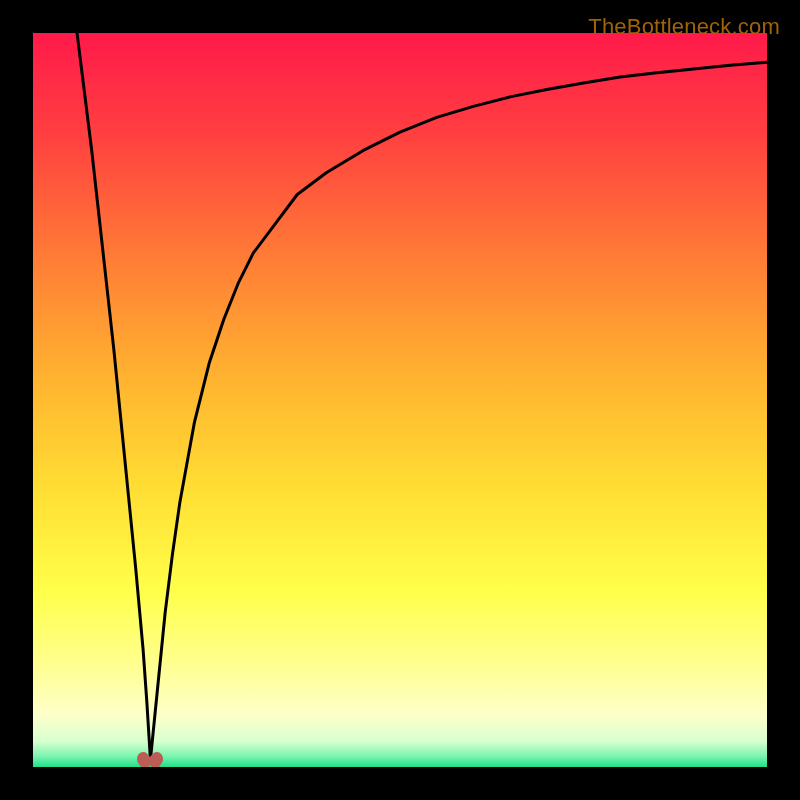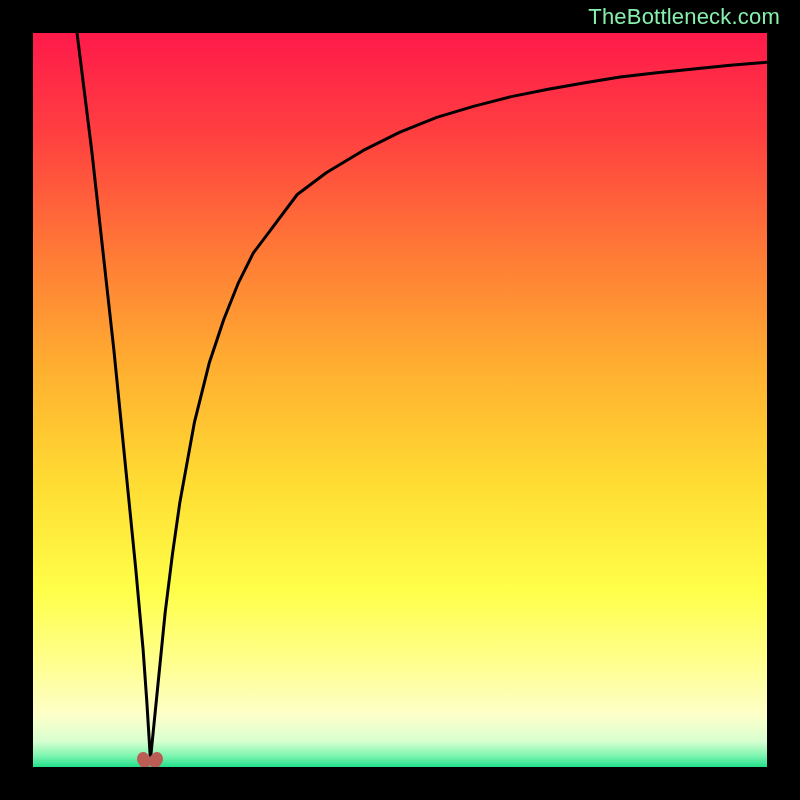--- a/index.html
+++ b/index.html
@@ -43,23 +43,23 @@
   }
   .marker {
     position: absolute;
     width: 26px;
     height: 20px;
     transform: translate(-50%, -50%);
     pointer-events: none;
   }
   .watermark {
     position: absolute;
-    top: 4px;
+    top: 14px;
     right: 20px;
-    color: #86efac;
+    color: #a16207;
     font-size: 22px;
     font-weight: 500;
     letter-spacing: 0.2px;
     user-select: none;
   }
 </style>
 </head>
 <body>
 
 <div class="frame">

